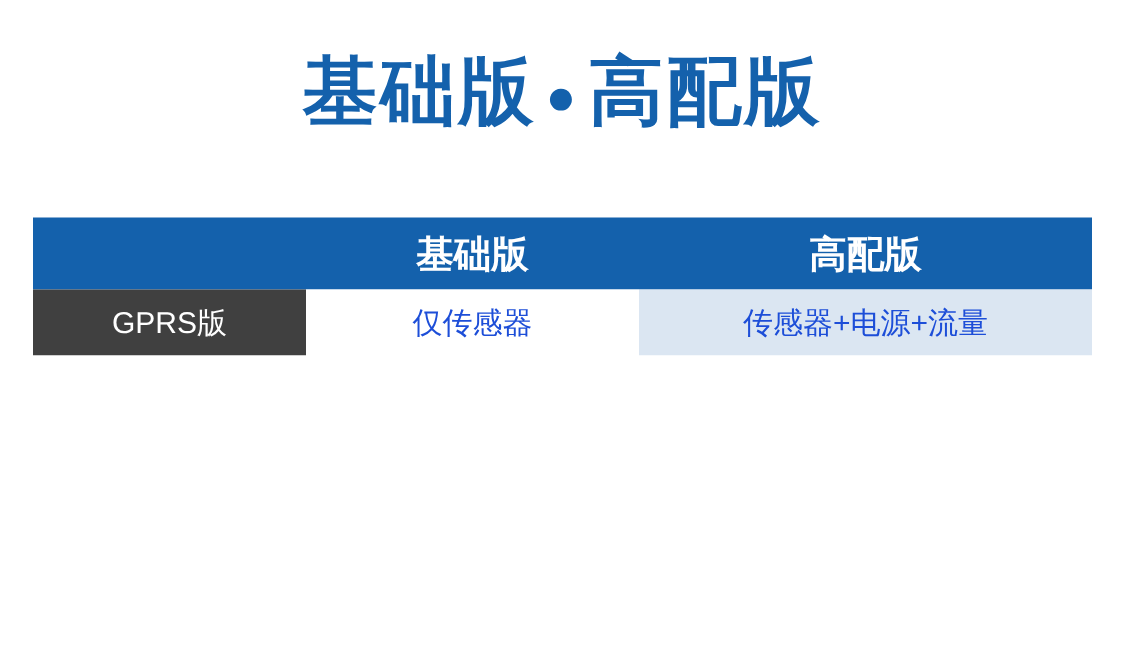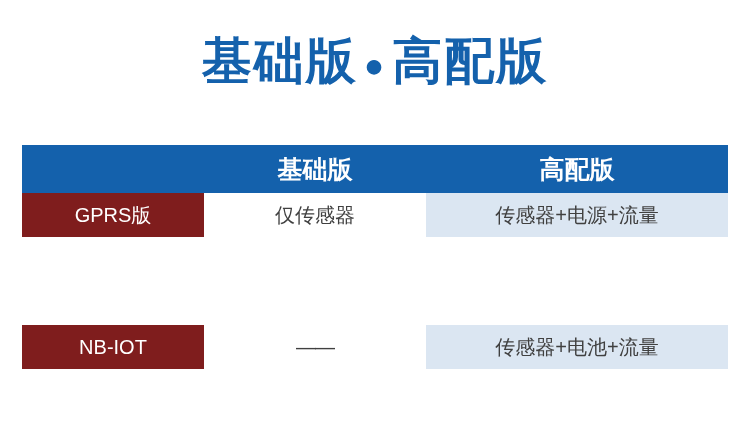--- a/index.html
+++ b/index.html
@@ -62,28 +62,28 @@
     background: #1461ac;
     color: #ffffff;
     font-size: 25px;
     font-weight: bold;
     height: 48px;
   }
   .hdr .empty { background: #1461ac; }
 
   
   .lbl {
-    background: #7f1d1d;
+    background: #404040;
     color: #ffffff;
     font-size: 20px;
   }
   .lbl.bold { font-weight: bold; }
 
   .val {
-    color: #404040;
+    color: #1d4ed8;
     font-size: 20px;
   }
   .val.lite { background: #ffffff; }
   .val.shade { background: #dbe6f2; }
 
   .dash {
     font-size: 20px;
     letter-spacing: -1px;
   }
   
@@ -119,25 +119,20 @@
         <td class="sep"></td>
         <td class="sep"></td>
         <td class="sep"></td>
       </tr>
       <tr>
         <td class="sep"></td>
         <td class="sep"></td>
         <td class="sep"></td>
       </tr>
       <tr>
-        <td class="lbl">NB-IOT</td>
-        <td class="val lite dash">——</td>
-        <td class="val shade">传感器+电池+流量</td>
-      </tr>
-      <tr>
         <td class="sep"></td>
         <td class="sep"></td>
         <td class="sep"></td>
       </tr>
 
     </tbody>
   </table>
 
 </div>
 

